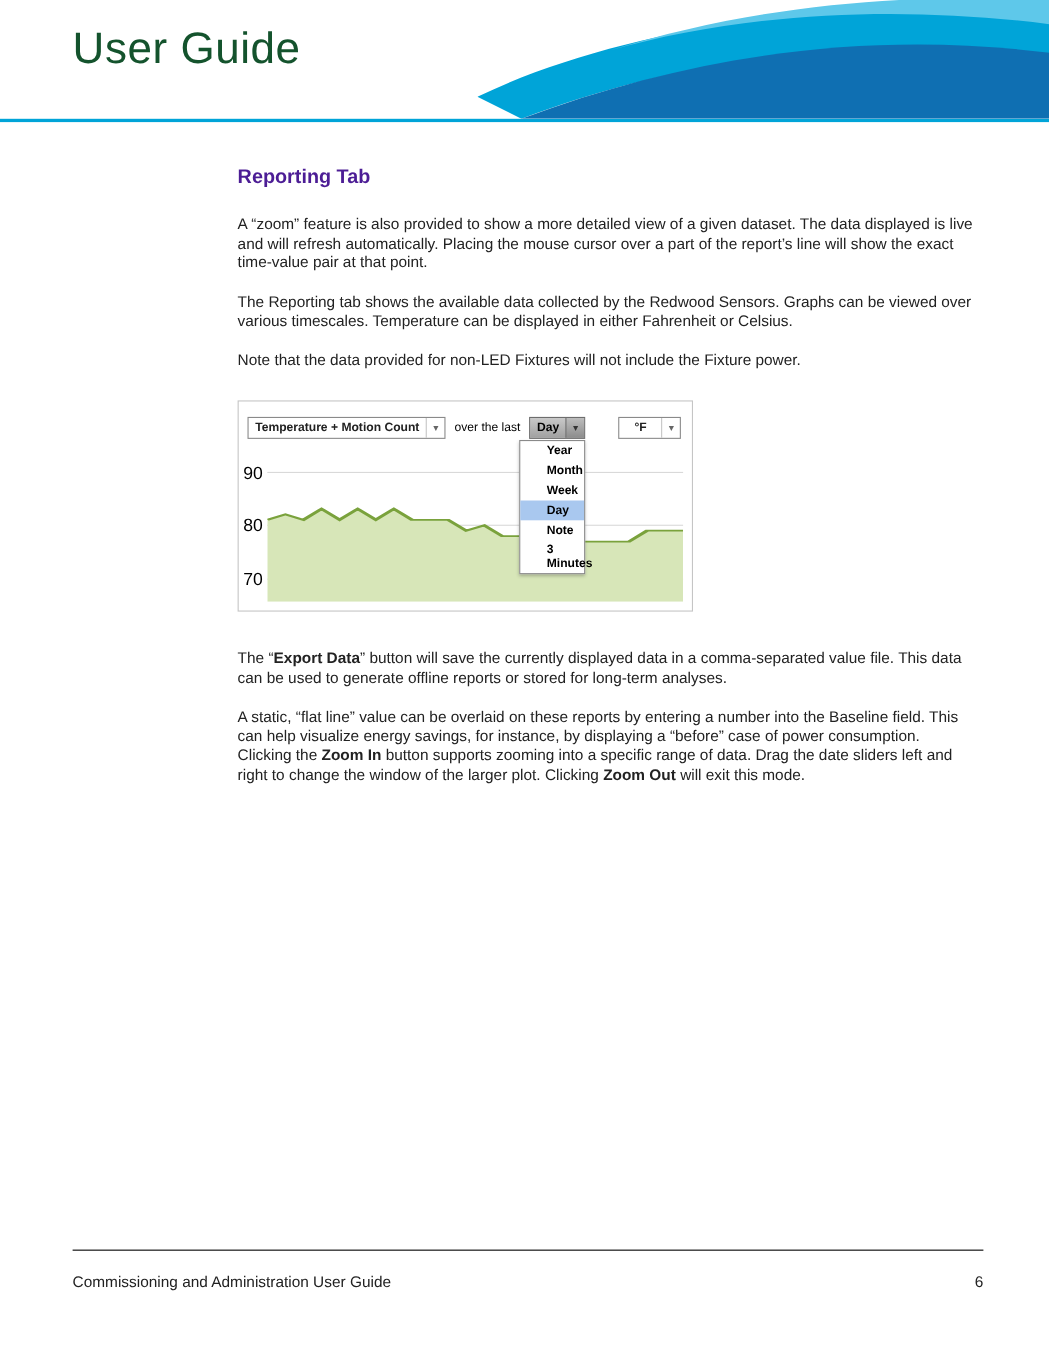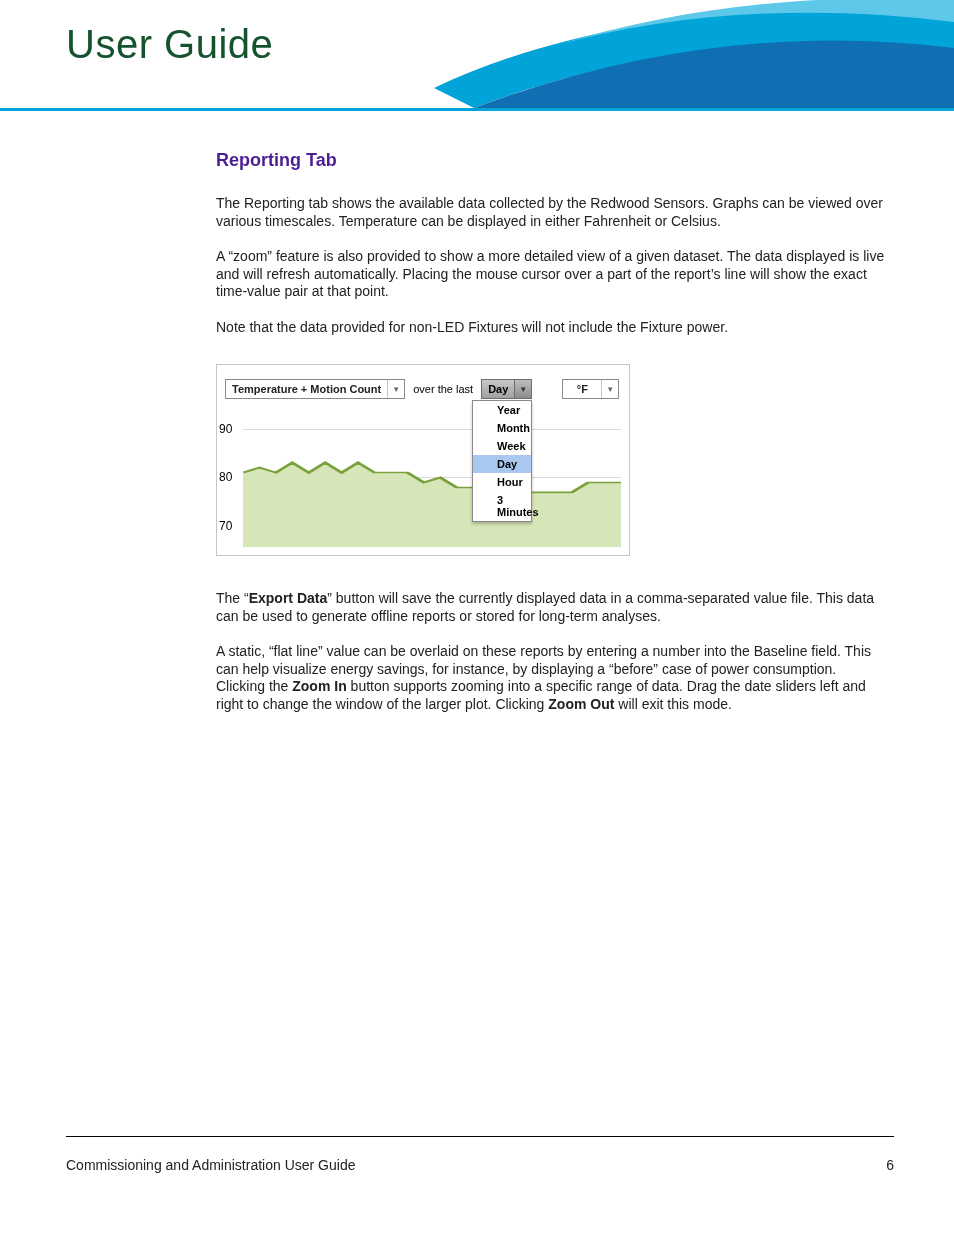--- a/index.html
+++ b/index.html
@@ -126,22 +126,22 @@
     position: absolute;
     left: 26px;
     top: 48px;
     right: 8px;
     bottom: 8px;
   }
   .ytick {
     position: absolute;
     left: -24px;
     width: 20px;
-    text-align: left;
-    font-size: 12px;
+    text-align: right;
+    font-size: 16px;
     color: #000;
   }
   .gridline {
     position: absolute;
     left: 0;
     right: 0;
     border-top: 1px solid #d9d9d9;
   }
 
   
@@ -189,22 +189,22 @@
     <svg class="swoosh" viewBox="0 0 520 108" preserveAspectRatio="none">
       <path d="M0,88 C120,30 300,0 520,0 L520,60 C340,30 180,55 40,108 Z" fill="#00a4d8"></path>
       <path d="M40,108 C200,48 360,28 520,48 L520,108 Z" fill="#0f6fb2"></path>
       <path d="M520,0 L520,22 C380,4 240,12 120,46 C260,2 400,-6 520,0 Z" fill="#5ec8ea"></path>
     </svg>
   </div>
 
   <div class="content">
     <h2 class="section-heading">Reporting Tab</h2>
 
+    <p class="para">A “zoom” feature is also provided to show a more detailed view of a given dataset. The data displayed is live and will refresh automatically. Placing the mouse cursor over a part of the report’s line will show the exact time-value pair at that point.</p>
     <p class="para">The Reporting tab shows the available data collected by the Redwood Sensors. Graphs can be viewed over various timescales. Temperature can be displayed in either Fahrenheit or Celsius.</p>
-    <p class="para">A “zoom” feature is also provided to show a more detailed view of a given dataset. The data displayed is live and will refresh automatically. Placing the mouse cursor over a part of the report’s line will show the exact time-value pair at that point.</p>
     <p class="para">Note that the data provided for non-LED Fixtures will not include the Fixture power.</p>
 
     <div class="shot">
       <div class="ctrl-row">
         <div class="dd">
           <span class="dd-label">Temperature + Motion Count</span>
           <span class="dd-caret">▼</span>
         </div>
         <span class="overlabel">over the last</span>
         <div class="dd time">
@@ -229,21 +229,21 @@
           <path id="chart-fill" fill="#d7e6b8" stroke="none" d="M0.00,44.44 L4.35,40.74 L8.70,44.44 L13.04,37.04 L17.39,44.44 L21.74,37.04 L26.09,44.44 L30.43,37.04 L34.78,44.44 L39.13,44.44 L43.48,44.44 L47.83,51.85 L52.17,48.15 L56.52,55.56 L60.87,55.56 L65.22,59.26 L69.57,59.26 L73.91,59.26 L78.26,59.26 L82.61,59.26 L86.96,59.26 L91.30,51.85 L95.65,51.85 L100.00,51.85 L100,100 L0,100 Z"></path>
           <path id="chart-line" fill="none" stroke="#7aa23c" stroke-width="1.2" d="M0.00,44.44 L4.35,40.74 L8.70,44.44 L13.04,37.04 L17.39,44.44 L21.74,37.04 L26.09,44.44 L30.43,37.04 L34.78,44.44 L39.13,44.44 L43.48,44.44 L47.83,51.85 L52.17,48.15 L56.52,55.56 L60.87,55.56 L65.22,59.26 L69.57,59.26 L73.91,59.26 L78.26,59.26 L82.61,59.26 L86.96,59.26 L91.30,51.85 L95.65,51.85 L100.00,51.85 "></path>
         </svg>
       </div>
 
       <div class="menu">
         <div class="menu-item">Year</div>
         <div class="menu-item">Month</div>
         <div class="menu-item">Week</div>
         <div class="menu-item sel">Day</div>
-        <div class="menu-item">Hour</div>
+        <div class="menu-item">Note</div>
         <div class="menu-item">3 Minutes</div>
       </div>
     </div>
 
     <p class="para">
       <span>The “</span><b>Export Data</b><span>” button will save the currently displayed data in a comma-separated value file. This data can be used to generate offline reports or stored for long-term analyses.</span>
     </p>
     <p class="para">
       <span>A static, “flat line” value can be overlaid on these reports by entering a number into the Baseline field. This can help visualize energy savings, for instance, by displaying a “before” case of power consumption. Clicking the </span><b>Zoom In</b><span> button supports zooming into a specific range of data. Drag the date sliders left and right to change the window of the larger plot. Clicking </span><b>Zoom Out</b><span> will exit this mode.</span>
     </p>

